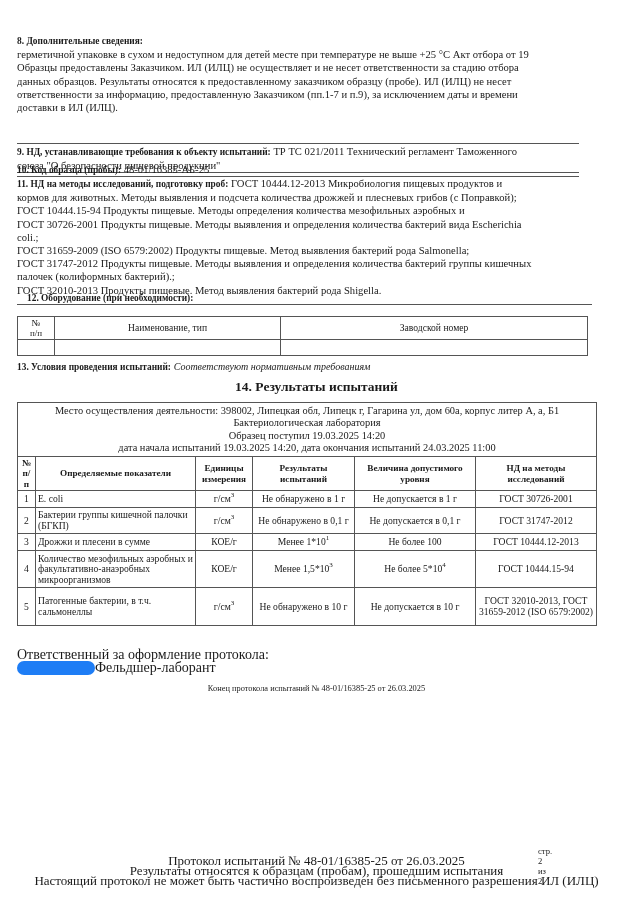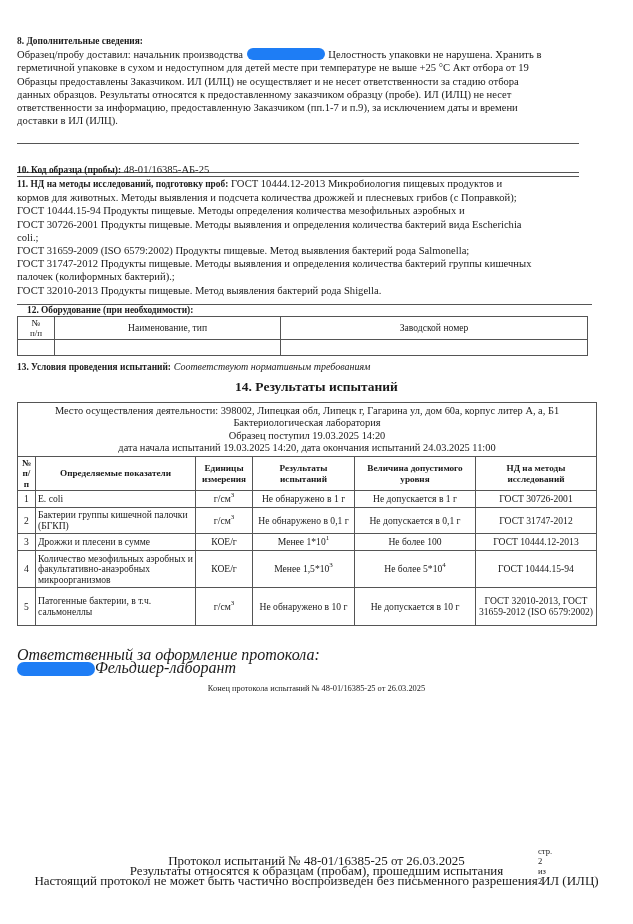--- a/index.html
+++ b/index.html
@@ -32,54 +32,53 @@
   sup { font-size: 7px; vertical-align: 5px; line-height: 0; }
   .footer { position: absolute; left: 0; width: 633px; text-align: center; font-size: 13px; line-height: 10.2px; }
 </style>
 </head>
 <body>
 
 <div class="page">
 
   <div class="blk" style="top:35px;">
     <div class="b">8. Дополнительные сведения:</div>
-    <div>
-      <span>Образец/пробу доставил: начальник производства</span>
-      <span class="redact"></span>
-      <span>Целостность упаковки не нарушена. Хранить в</span>
-    </div>
     <div>герметичной упаковке в сухом и недоступном для детей месте при температуре не выше +25 °С  Акт отбора от 19</div>
     <div>Образцы предоставлены Заказчиком. ИЛ (ИЛЦ) не осуществляет и не несет ответственности за стадию отбора</div>
     <div>данных образцов. Результаты относятся к предоставленному заказчиком образцу (пробе). ИЛ (ИЛЦ) не несет</div>
     <div>ответственности за информацию, предоставленную Заказчиком (пп.1-7 и п.9), за исключением даты и времени</div>
     <div>доставки в ИЛ (ИЛЦ).</div>
   </div>
   <div class="rule" style="top:143px;"></div>
 
+  <div class="blk" style="top:145px;">
+    <div><span class="b">9. НД, устанавливающие требования к объекту испытаний:</span> <span>ТР ТС 021/2011 Технический регламент Таможенного</span></div>
+    <div>союза "О безопасности пищевой продукции"</div>
+  </div>
   <div class="rule" style="top:172px;"></div>
 
   <div class="blk" style="top:163px;">
     <div><span class="b">10. Код образца (пробы):</span> <span>48-01/16385-АБ-25</span></div>
   </div>
   <div class="rule" style="top:176px;"></div>
 
   <div class="blk" style="top:177px;">
     <div><span class="b">11. НД на методы исследований, подготовку проб:</span> <span>ГОСТ 10444.12-2013 Микробиология пищевых продуктов и</span></div>
     <div>кормов для животных. Методы выявления и подсчета количества дрожжей и плесневых грибов (с Поправкой);</div>
     <div>ГОСТ 10444.15-94 Продукты пищевые. Методы определения количества мезофильных аэробных и</div>
     <div>ГОСТ 30726-2001 Продукты пищевые. Методы выявления и определения количества бактерий вида Escherichia</div>
     <div>coli.;</div>
     <div>ГОСТ 31659-2009 (ISO 6579:2002) Продукты пищевые. Метод выявления бактерий рода Salmonella;</div>
     <div>ГОСТ 31747-2012 Продукты пищевые. Методы выявления и определения количества бактерий группы кишечных</div>
     <div>палочек (колиформных бактерий).;</div>
     <div>ГОСТ 32010-2013 Продукты пищевые. Метод выявления бактерий рода Shigella.</div>
   </div>
   <div class="rule" style="top:304px; width:575px;"></div>
 
-  <div class="b" style="position:absolute; left:27px; top:305px;">12. Оборудование (при необходимости):</div>
+  <div class="b" style="position:absolute; left:27px; top:293px;">12. Оборудование (при необходимости):</div>
   <table class="equip">
     <tbody>
         <tr>
       <td style="width:36px; font-size:9px; height:22px;"><span>№</span><br><span>п/п</span></td>
       <td style="width:225px;">Наименование, тип</td>
       <td>Заводской номер</td>
     </tr>
     <tr>
       <td></td>
       <td></td>
@@ -150,21 +149,21 @@
       <td class="c">5</td>
       <td>Патогенные бактерии, в т.ч. сальмонеллы</td>
       <td class="c"><span>г/см</span><sup>3</sup></td>
       <td class="c"><span>Не обнаружено в 10 г</span><sup></sup></td>
       <td class="c"><span>Не допускается в 10 г</span><sup></sup></td>
       <td class="c">ГОСТ 32010-2013, ГОСТ 31659-2012 (ISO 6579:2002)</td>
     </tr>
   </tbody>
     </table>
 
-  <div class="blk" style="top:648px; font-size:16px;font-style:italic;">
+  <div class="blk" style="top:648px; font-size:14px;">
     <div>Ответственный за оформление протокола:</div>
     <div><span class="redact2"></span><span>Фельдшер-лаборант</span></div>
   </div>
 
   <div class="footer" style="top:684px; font-size:8.4px;">Конец протокола испытаний № 48-01/16385-25 от 26.03.2025</div>
 
   <div style="position:absolute; left:538px; top:846px; font-size:8.6px;">стр. 2 из 2</div>
   <div class="footer" style="top:856px;">
     <div>Протокол испытаний № 48-01/16385-25 от 26.03.2025</div>
     <div>Результаты относятся к образцам (пробам), прошедшим испытания</div>

